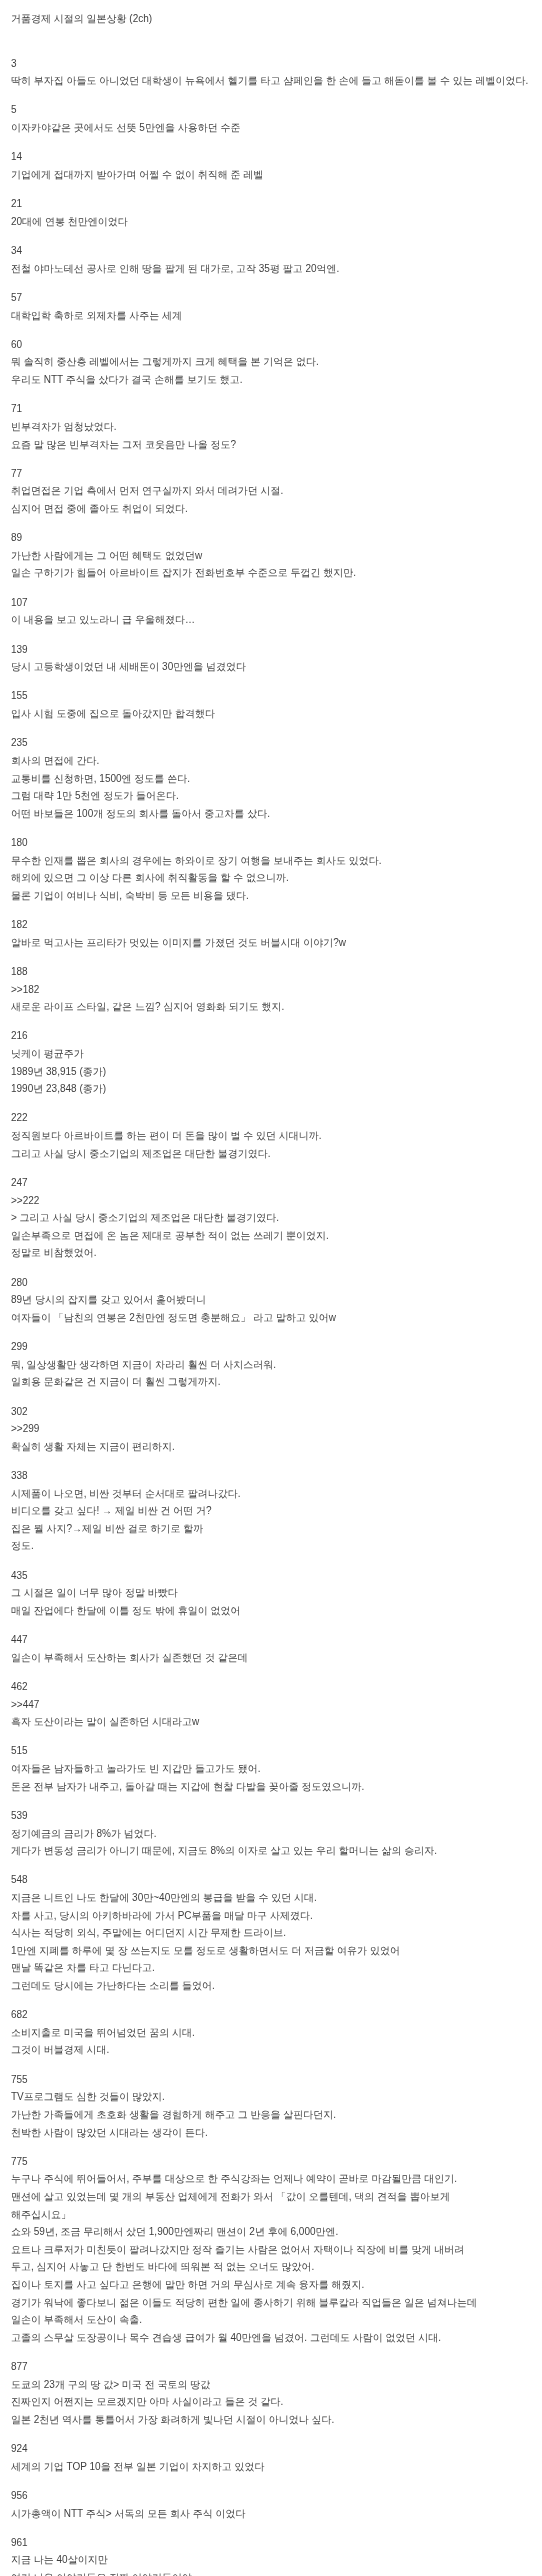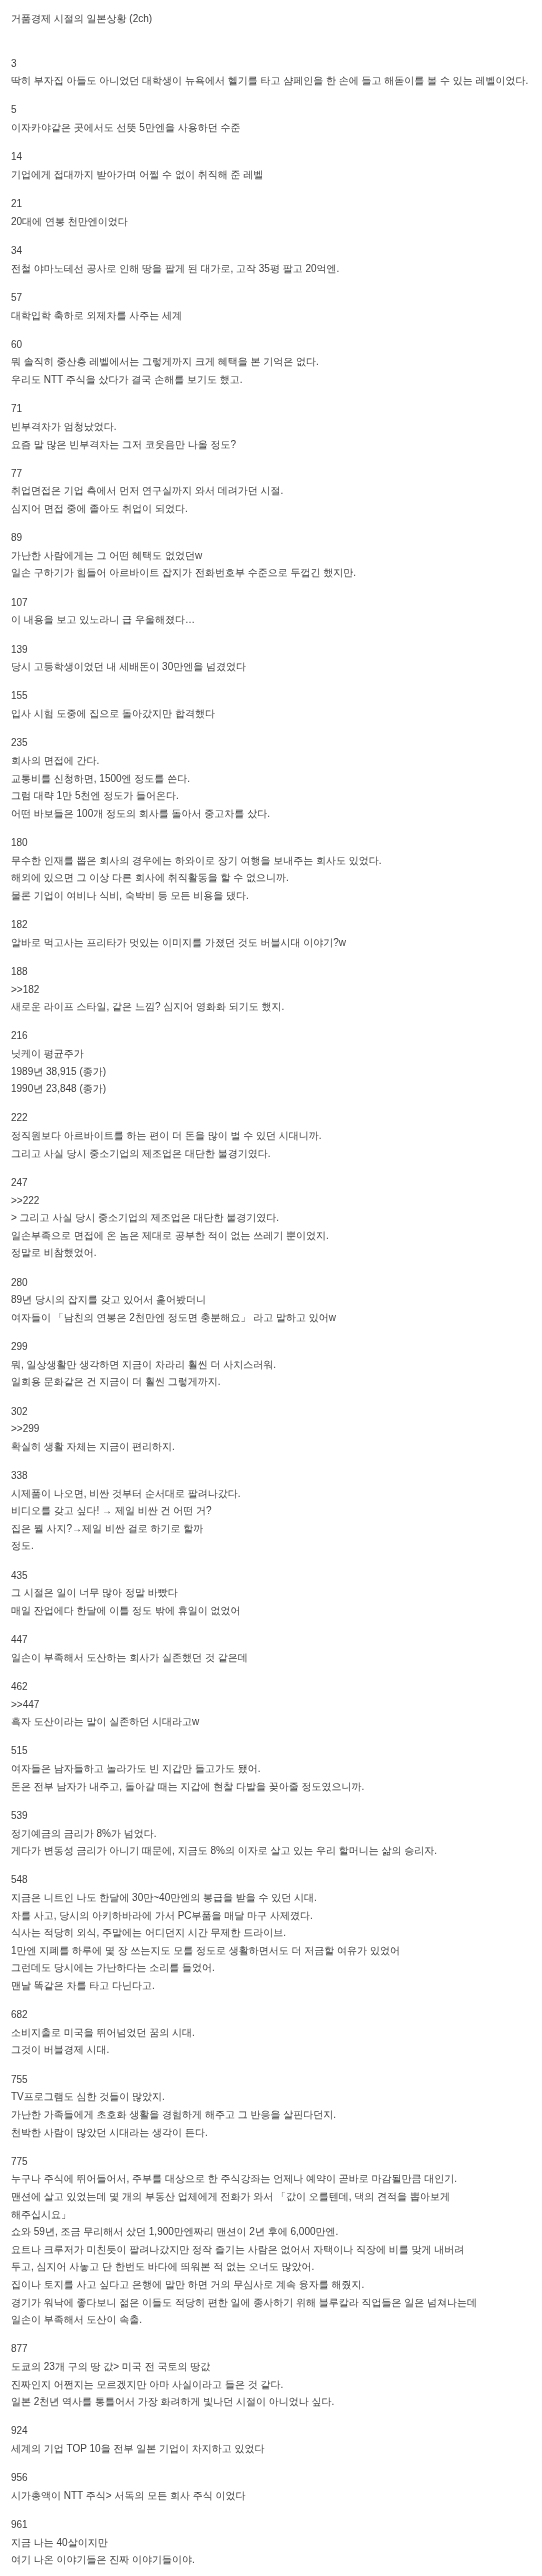--- a/index.html
+++ b/index.html
@@ -215,22 +215,22 @@
   <div class="post-line">정기예금의 금리가 8%가 넘었다.</div>
         <div class="post-line">게다가 변동성 금리가 아니기 때문에, 지금도 8%의 이자로 살고 있는 우리 할머니는 삶의 승리자.</div>
       </article>
 
   <article class="post">
     <div class="post-number">548</div>
   <div class="post-line">지금은 니트인 나도 한달에 30만~40만엔의 봉급을 받을 수 있던 시대.</div>
         <div class="post-line">차를 사고, 당시의 아키하바라에 가서 PC부품을 매달 마구 사제꼈다.</div>
         <div class="post-line">식사는 적당히 외식, 주말에는 어디던지 시간 무제한 드라이브.</div>
         <div class="post-line">1만엔 지폐를 하루에 몇 장 쓰는지도 모를 정도로 생활하면서도 더 저금할 여유가 있었어</div>
+        <div class="post-line">맨날 똑같은 차를 타고 다닌다고.</div>
         <div class="post-line">그런데도 당시에는 가난하다는 소리를 들었어.</div>
-        <div class="post-line">맨날 똑같은 차를 타고 다닌다고.</div>
       </article>
 
   <article class="post">
     <div class="post-number">682</div>
   <div class="post-line">소비지출로 미국을 뛰어넘었던 꿈의 시대.</div>
         <div class="post-line">그것이 버블경제 시대.</div>
       </article>
 
   <article class="post">
     <div class="post-number">755</div>
@@ -243,20 +243,21 @@
     <div class="post-number">775</div>
   <div class="post-line">누구나 주식에 뛰어들어서, 주부를 대상으로 한 주식강좌는 언제나 예약이 곧바로 마감될만큼 대인기.</div>
         <div class="post-line">맨션에 살고 있었는데 몇 개의 부동산 업체에게 전화가 와서 「값이 오를텐데, 댁의 견적을 뽑아보게</div>
         <div class="post-line">해주십시요」</div>
         <div class="post-line">쇼와 59년, 조금 무리해서 샀던 1,900만엔짜리 맨션이 2년 후에 6,000만엔.</div>
         <div class="post-line">요트나 크루저가 미친듯이 팔려나갔지만 정작 즐기는 사람은 없어서 자택이나 직장에 비를 맞게 내버려</div>
         <div class="post-line">두고, 심지어 사놓고 단 한번도 바다에 띄워본 적 없는 오너도 많았어.</div>
         <div class="post-line">집이나 토지를 사고 싶다고 은행에 말만 하면 거의 무심사로 계속 융자를 해줬지.</div>
         <div class="post-line">경기가 워낙에 좋다보니 젊은 이들도 적당히 편한 일에 종사하기 위해 블루칼라 직업들은 일은 넘쳐나는데</div>
         <div class="post-line">일손이 부족해서 도산이 속출.</div>
+        <div class="post-line">고졸의 스무살 도장공이나 목수 견습생 급여가 월 40만엔을 넘겼어. 그런데도 사람이 없었던 시대.</div>
       </article>
 
   <article class="post">
     <div class="post-number">877</div>
   <div class="post-line">도쿄의 23개 구의 땅 값&gt; 미국 전 국토의 땅값</div>
         <div class="post-line">진짜인지 어쩐지는 모르겠지만 아마 사실이라고 들은 것 같다.</div>
         <div class="post-line">일본 2천년 역사를 통틀어서 가장 화려하게 빛나던 시절이 아니었나 싶다.</div>
       </article>
 
   <article class="post">

